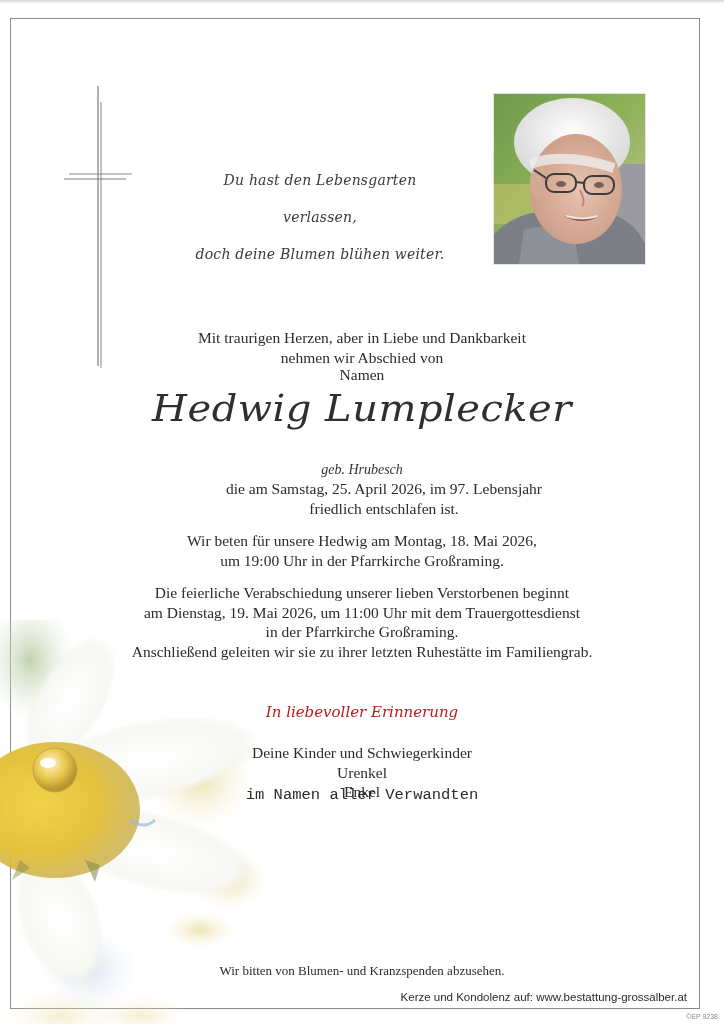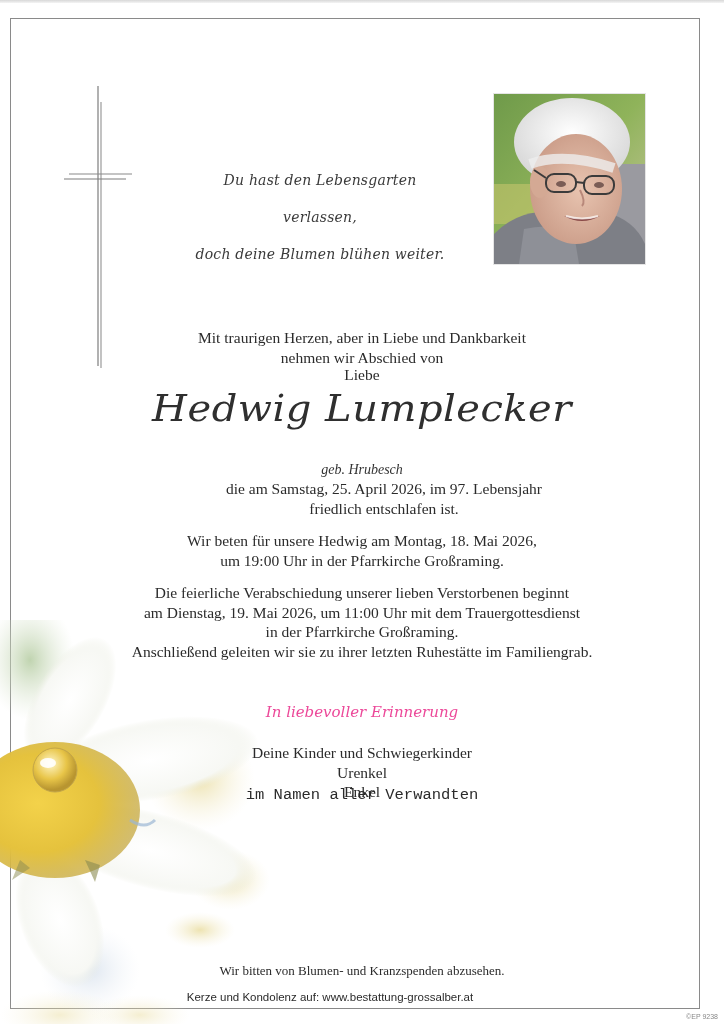--- a/index.html
+++ b/index.html
@@ -101,38 +101,39 @@
       color: #333;
     }
     .death { top: 479px; padding-left: 22px; }
     .prayer { top: 531px; }
     .funeral { top: 583px; }
     .memory-heading {
       top: 703px;
       font-family: "DejaVu Serif", serif;
       font-style: italic;
       font-size: 15px;
-      color: #ec4899;
+      color: #b91c1c;
     }
     .family { top: 743px; }
     .relatives { top: 786px; font-family: Liberation Mono, monospace; }
     .no-flowers {
       top: 963px;
       font-size: 13px;
       line-height: 16px;
     }
     .condolence {
       position: absolute;
       top: 991px;
       left: 0;
       width: 660px;
-      text-align: center;
+      text-align: right;
       font-family: "Liberation Sans", sans-serif;
       font-size: 11.5px;
       color: #2b2b2b;
+      padding-left: 27px;
     }
     .condolence-rule {
       position: absolute;
       left: 247px;
       top: 1008px;
       width: 283px;
       height: 0;
       border-top: 1px solid #888;
     }
     .code {
@@ -200,21 +201,21 @@
     <path d="M70 122 Q88 132 106 122 Q90 128 70 122 Z" fill="#8a4a48"></path>
     <path d="M72 122 Q88 127 104 122" stroke="#fff" stroke-width="2" fill="none" opacity="0.7"></path>
   </svg>
 </div>
 
 <div class="center-block serif-text intro">
   <div>Mit traurigen Herzen, aber in Liebe und Dankbarkeit</div>
   <div>nehmen wir Abschied von</div>
 </div>
 
-<div class="center-block serif-text frau">Liebe</div>
+<div class="center-block serif-text frau">Namen</div>
 
 <div class="center-block name">Hedwig Lumplecker</div>
 
 <div class="center-block maiden">geb. Hrubesch</div>
 
 <div class="center-block serif-text death">
   <div>die am Samstag, 25. April 2026, im 97. Lebensjahr</div>
   <div>friedlich entschlafen ist.</div>
 </div>
 

